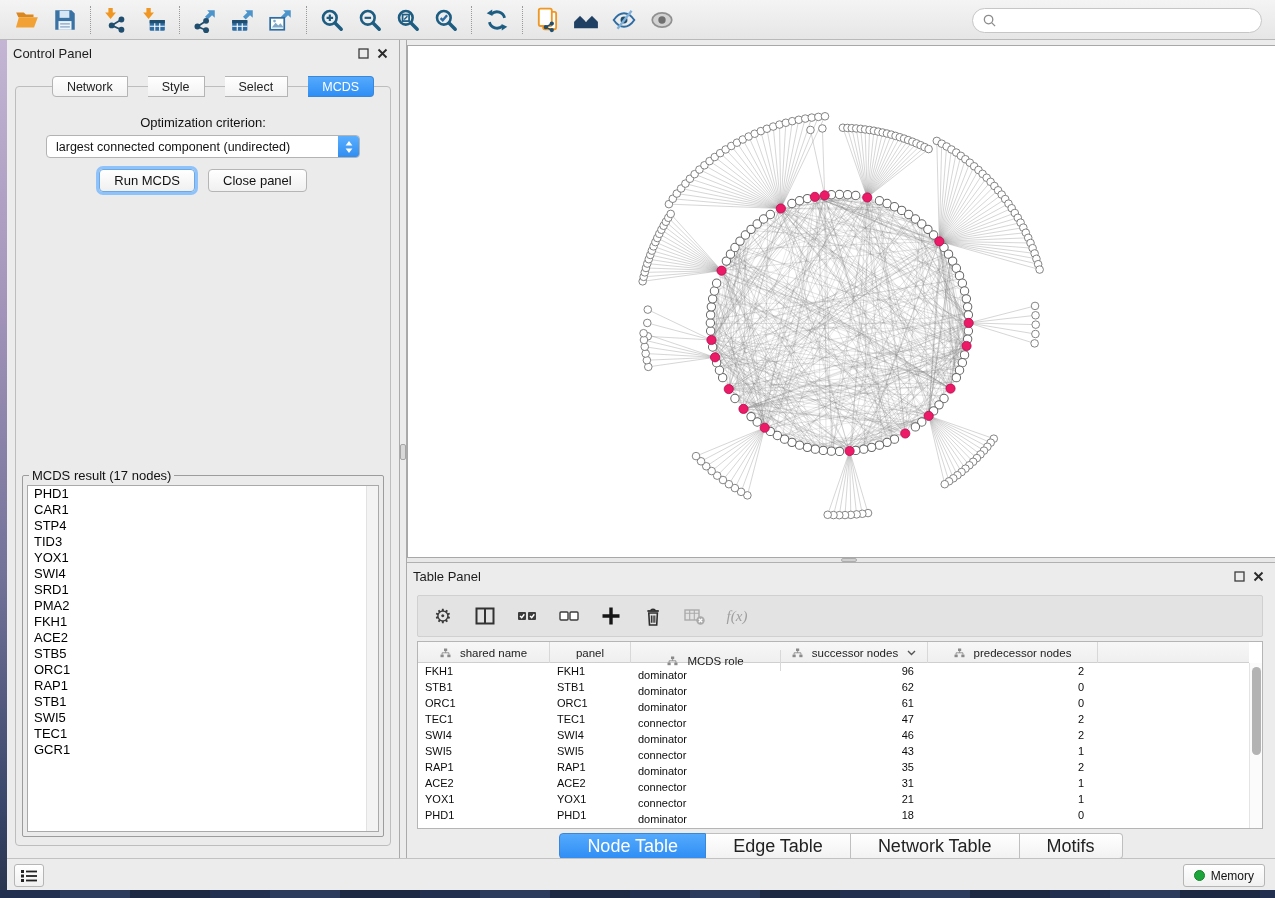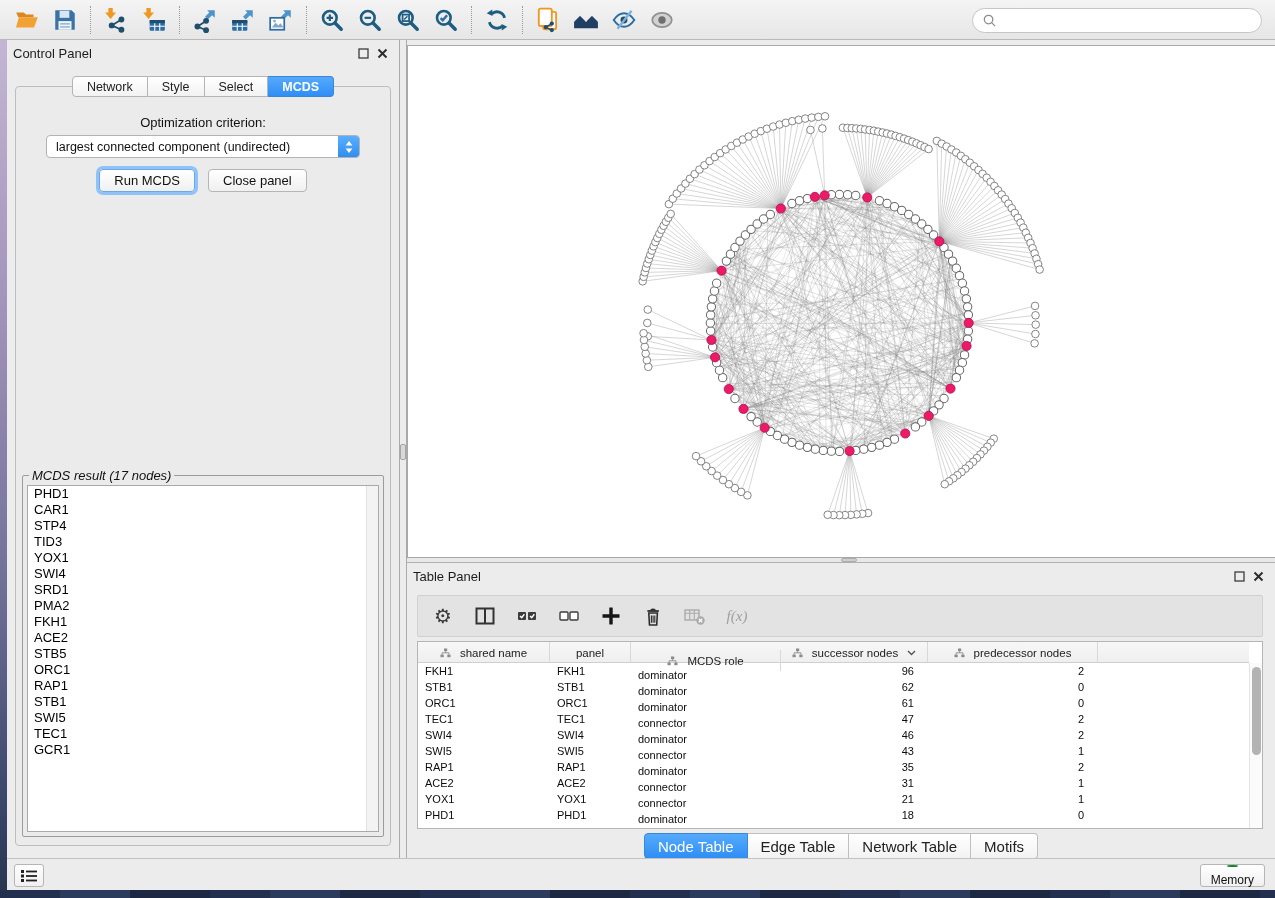--- a/index.html
+++ b/index.html
@@ -28,39 +28,39 @@
   .control-panel { position:absolute; left:7px; top:40px; width:392px; height:818px; background:#ececec; }
   .panel-titlebar { position:absolute; left:0; top:0; right:0; height:26px; display:flex; align-items:center; }
   .panel-title { font-size:13px; color:#1c1c1c; margin-left:6px; }
   .panel-ctl { position:absolute; top:8px; width:11px; height:11px; cursor:pointer; }
   .cp-float { right:30px; } .cp-close { right:11px; }
   .vsplit { position:absolute; left:399px; top:40px; width:8px; height:818px; background:#ececec; border-left:1px solid #aaa; border-right:1px solid #aaa; }
   .vsplit-handle { position:absolute; left:0px; top:404px; width:6px; height:16px; background:#d8d8d8; border:1px solid #a5a5a5; border-radius:2px; }
 
   .cp-tabs { position:absolute; top:36px; left:0; right:0; height:21px; display:flex; justify-content:center; z-index:3; }
   .cp-tab { height:21px; padding:1px 14px; background:linear-gradient(#ffffff,#f2f2f2); border:1px solid #b4b4b4;
-    border-left-width:0; font-size:12.5px; display:flex; align-items:center; color:#222; }
+    border-left-width:0; font-size:12.5px; display:flex; align-items:center; color:#222;margin-left:20px; }
   .cp-tab:first-child { border-radius:4px 0 0 4px; border-left-width:1px; }
   .cp-tab:last-child { border-radius:0 4px 4px 0; }
-  .cp-tab.selected { background:linear-gradient(#55aafc,#2f8ef5); color:#fff; border-color:#3a86d8;font-weight:bold; }
+  .cp-tab.selected { background:linear-gradient(#55aafc,#2f8ef5); color:#fff; border-color:#3a86d8; }
 
   .tab-content { position:absolute; left:8px; right:8px; top:46px; bottom:12px; border:1px solid #bdbdbd; border-radius:4px; background:#ebebeb; }
   .opt-label { position:absolute; top:28px; left:0; right:0; text-align:center; font-size:13px; color:#111; }
   .dropdown { position:absolute; top:48px; left:30px; width:314px; height:23px; background:#fff; border:1px solid #b3b3b3;
     border-radius:4px; display:flex; align-items:center; overflow:hidden; }
   .dropdown-text { flex:1; font-size:12.5px; padding-left:9px; color:#111; white-space:nowrap; }
   .dropdown-cap { width:21px; height:23px; background:linear-gradient(#5cb0ff,#2e8cf0); display:flex; flex-direction:column;
     align-items:center; justify-content:center; gap:2px; border-radius:0 3px 3px 0; }
   .btn { height:23px; background:linear-gradient(#ffffff,#f0f0f0); border:1px solid #b5b5b5; border-radius:4px;
     font-size:13px; color:#111; display:inline-flex; align-items:center; justify-content:center; padding:0 14px; }
   .btn-row { position:absolute; top:82px; left:0; right:0; display:flex; justify-content:center; gap:13px; }
   .btn.focused { box-shadow:0 0 0 3px rgba(110,180,255,.75); border-color:#6ea8e0; }
 
   .result-fieldset { position:absolute; left:6px; right:6px; top:381px; bottom:8px; border:1px solid #9c9c9c; border-radius:2px; }
-  .result-fieldset legend { font-size:13px; color:#111; margin-left:6px; padding:0 3px;font-style:italic; }
+  .result-fieldset legend { font-size:13px; color:#111; margin-left:6px; padding:0 3px; }
   .result-listbox { position:absolute; left:4px; right:4px; top:2px; bottom:4px; background:#fff; border:1px solid #a9a9a9; overflow:hidden; }
   .result-scroll { position:absolute; right:0; top:0; bottom:0; width:12px; background:#f3f3f3; border-left:1px solid #e2e2e2; }
   .mcds-item { font-size:13px; line-height:16px; padding-left:6px; color:#000; }
 
   
   .network-panel { position:absolute; left:407px; top:45px; width:868px; height:513px; background:#fff; border:1px solid #a8a8a8; border-right:none; }
   .net-titlebar { position:absolute; left:0; top:0; right:0; height:20px; background:linear-gradient(#ededed,#dcdcdc);
     border-bottom:1px solid #b3b3b3; }
   .lights { position:absolute; left:10px; top:4px; display:flex; gap:8px; }
   .light { width:12px; height:12px; border-radius:50%; }
@@ -89,32 +89,32 @@
   .th.filler { flex:1; border-right:none; }
   .c0 { width:132px; } .c1 { width:81px; } .c2 { width:150px;margin-top:8px; } .c3 { width:147px; } .c4 { width:170px; }
   .tbody { position:absolute; left:0; top:21px; right:13px; bottom:0; }
   .trow { display:flex; height:16px; align-items:center; }
   .td { font-size:11px; color:#0c0c0c; padding-left:7px; white-space:nowrap; }
   .td.num { text-align:right; padding-right:14px; padding-left:0; }
   .tscroll { position:absolute; right:0; top:21px; width:13px; bottom:0; background:#fbfbfb; border-left:1px solid #e4e4e4; }
   .tthumb { position:absolute; left:2px; top:4px; width:9px; height:88px; background:#b3b3b3; border-radius:5px; }
 
   .tp-tabs { position:absolute; left:0; right:0; bottom:4px; height:21px; display:flex; justify-content:center; }
-  .tp-tab { height:26px; padding:0 13px; background:linear-gradient(#ffffff,#f2f2f2); border:1px solid #bfbfbf; border-left-width:0;
-    font-size:15px; color:#222; display:flex; align-items:center; }
+  .tp-tab { height:26px; padding:0 27px; background:linear-gradient(#ffffff,#f2f2f2); border:1px solid #bfbfbf; border-left-width:0;
+    font-size:18px; color:#222; display:flex; align-items:center; }
   .tp-tab:first-child { border-radius:4px 0 0 4px; border-left-width:1px; }
   .tp-tab:last-child { border-radius:0 4px 4px 0; }
   .tp-tab.selected { background:linear-gradient(#55aafc,#2f8ef5); color:#fff; border-color:#3a86d8; }
 
   
   .status-bar { position:absolute; left:7px; right:0; top:858px; height:32px; background:#ececec; border-top:1px solid #c2c2c2; }
   .list-btn { position:absolute; left:7px; top:5px; width:30px; height:23px; background:linear-gradient(#fff,#f0f0f0);
     border:1px solid #b5b5b5; border-radius:3px; display:flex; align-items:center; justify-content:center; }
   .memory-btn { position:absolute; right:10px; top:5px; height:23px; background:linear-gradient(#fff,#f0f0f0);
-    border:1px solid #b5b5b5; border-radius:3px; display:flex; align-items:center; gap:6px; padding:0 10px; font-size:12px; color:#111;flex-direction:column; }
+    border:1px solid #b5b5b5; border-radius:3px; display:flex; align-items:center; gap:6px; padding:0 10px; font-size:12px; color:#111; }
   .memory-dot { width:11px; height:11px; border-radius:50%; background:#1ca53a; border:1px solid #13822b; }
 </style>
 </head>
 <body>
 
 <div class="toolbar">
   <div class="tbtn">
     <svg viewBox="0 0 24 24">
         <path d="M2 5h7l2 2h7v2.5H4z" fill="#d9871e"></path>
         <path d="M4.5 9.5h17.5L18.5 19H1.8z" fill="#f2a235"></path>

